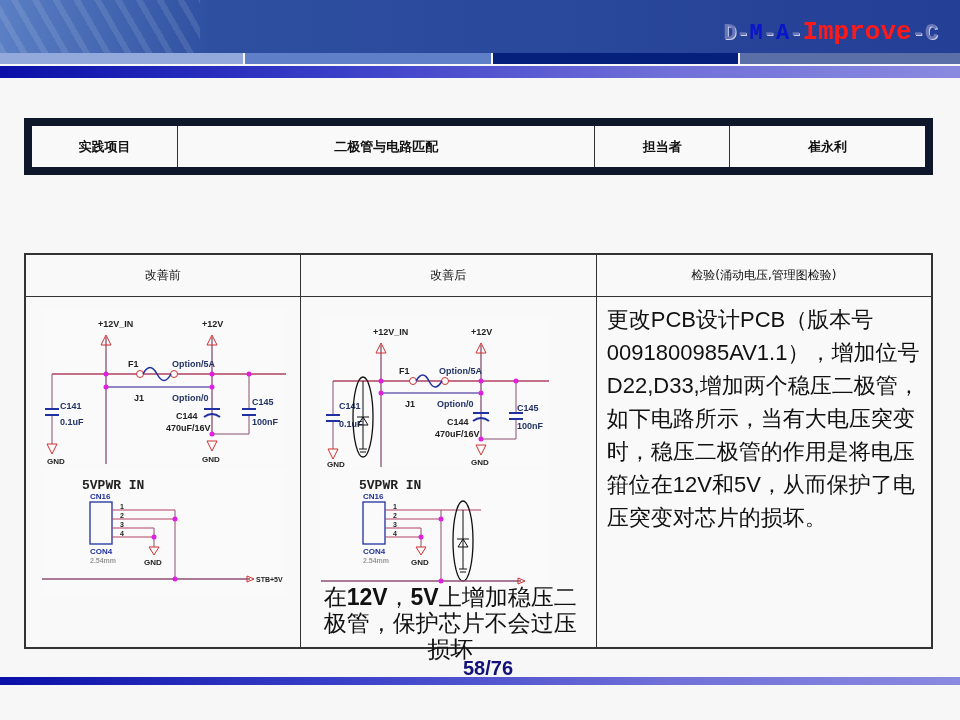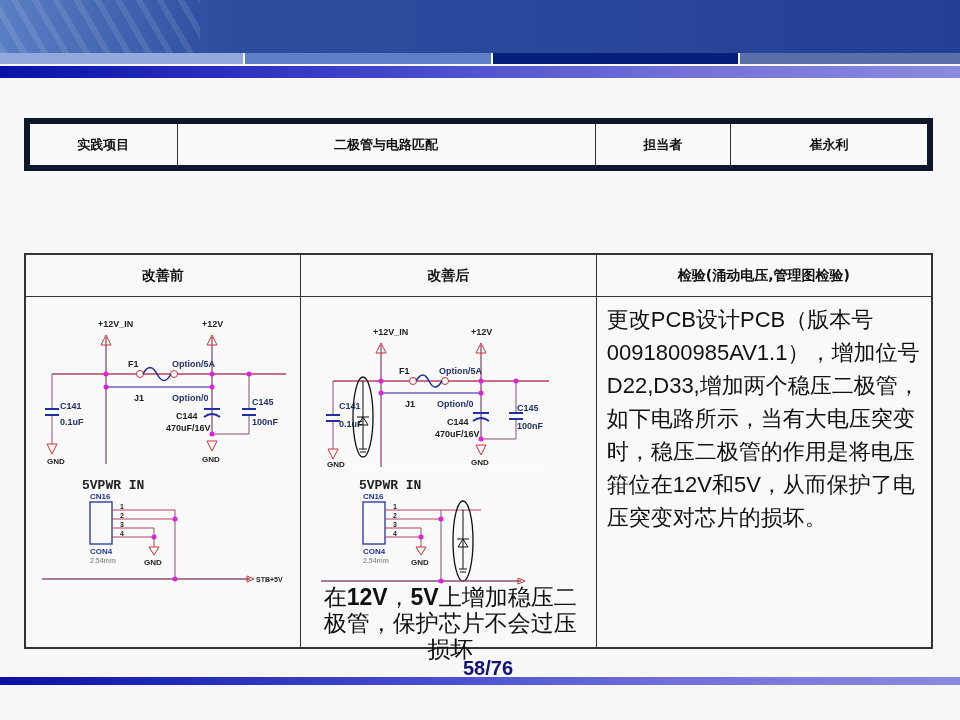--- a/index.html
+++ b/index.html
@@ -19,41 +19,42 @@
   .strip { position:absolute; top:53px; height:11px; }
   .band { position:absolute; left:0; top:66px; width:960px; height:12px;
           background:linear-gradient(90deg,#0a10a8 0%,#3a3fc8 35%,#7070d8 70%,#8a8ae0 100%); }
   .foot-band { position:absolute; left:0; top:677px; width:960px; height:8px;
           background:linear-gradient(90deg,#0a10a8 0%,#3a3fc8 35%,#7070d8 70%,#8a8ae0 100%); }
   .page-num { position:absolute; left:0; width:960px; top:657px; text-align:center; color:#12127a;
               font-size:20px; font-weight:bold; font-family:"Liberation Sans", sans-serif;padding-left:8px; }
 
   table { border-collapse:collapse; position:absolute; background:#f9f9f9; }
   td, th { border:1px solid #333; text-align:center; font-size:13px; color:#111; font-weight:bold; }
-  .t1 { left:24px; top:118px; width:909px; border:6px solid #0f172a; }
+  .t1 { left:24px; top:118px; width:909px; border:8px solid #0f172a; }
   .t1 td { height:39px; }
   .red-val { color:#ee3322 !important; font-size:15px; }
   .t2 { left:24px; top:253px; width:909px; border:2px solid #333; }
-  .t2 th { height:39px; font-weight:bold; font-size:14px; }
+  .t2 th { height:39px; font-weight:normal; font-size:12px; }
   .t2 td.body { height:350px; vertical-align:top; padding:0; position:relative; }
   .cell { position:relative; width:100%; height:350px;text-decoration:underline; }
   .schem { position:absolute; background:#fafafa; }
   .desc { text-align:left; padding:6px 8px 0 10px; font-size:22px; line-height:33px; font-weight:normal; color:#111;
           font-family:"DejaVu Serif", serif; }
   .desc b { font-family:"Liberation Sans", sans-serif; font-weight:normal; }
   .note { position:absolute; left:12px; top:287px; width:275px; font-size:23px; line-height:26px; text-align:center;
           font-weight:normal; font-family:"DejaVu Serif", serif; color:#111; }
   .note b { font-family:"Liberation Sans", sans-serif; }
   svg text { font-family:"Liberation Sans", sans-serif; }
 </style>
 </head>
 <body>
 
 <div class="header">
   <div class="deco"></div>
+  <div class="dmaic"><span class="dim">D-</span><span class="blu">M</span><span class="dim">-</span><span class="blu">A</span><span class="dim">-</span><span class="red">Improve</span><span class="dim">-C</span></div>
 </div>
 <div class="strip" style="left:0;width:243px;background:#93a9dc;"></div>
 <div class="strip" style="left:245px;width:246px;background:#5f7fc8;"></div>
 <div class="strip" style="left:493px;width:245px;background:#04207a;"></div>
 <div class="strip" style="left:740px;width:220px;background:#5a6ea8;"></div>
 <div class="band"></div>
 
 <table class="t1">
   <colgroup>
       <col style="width:151px">

